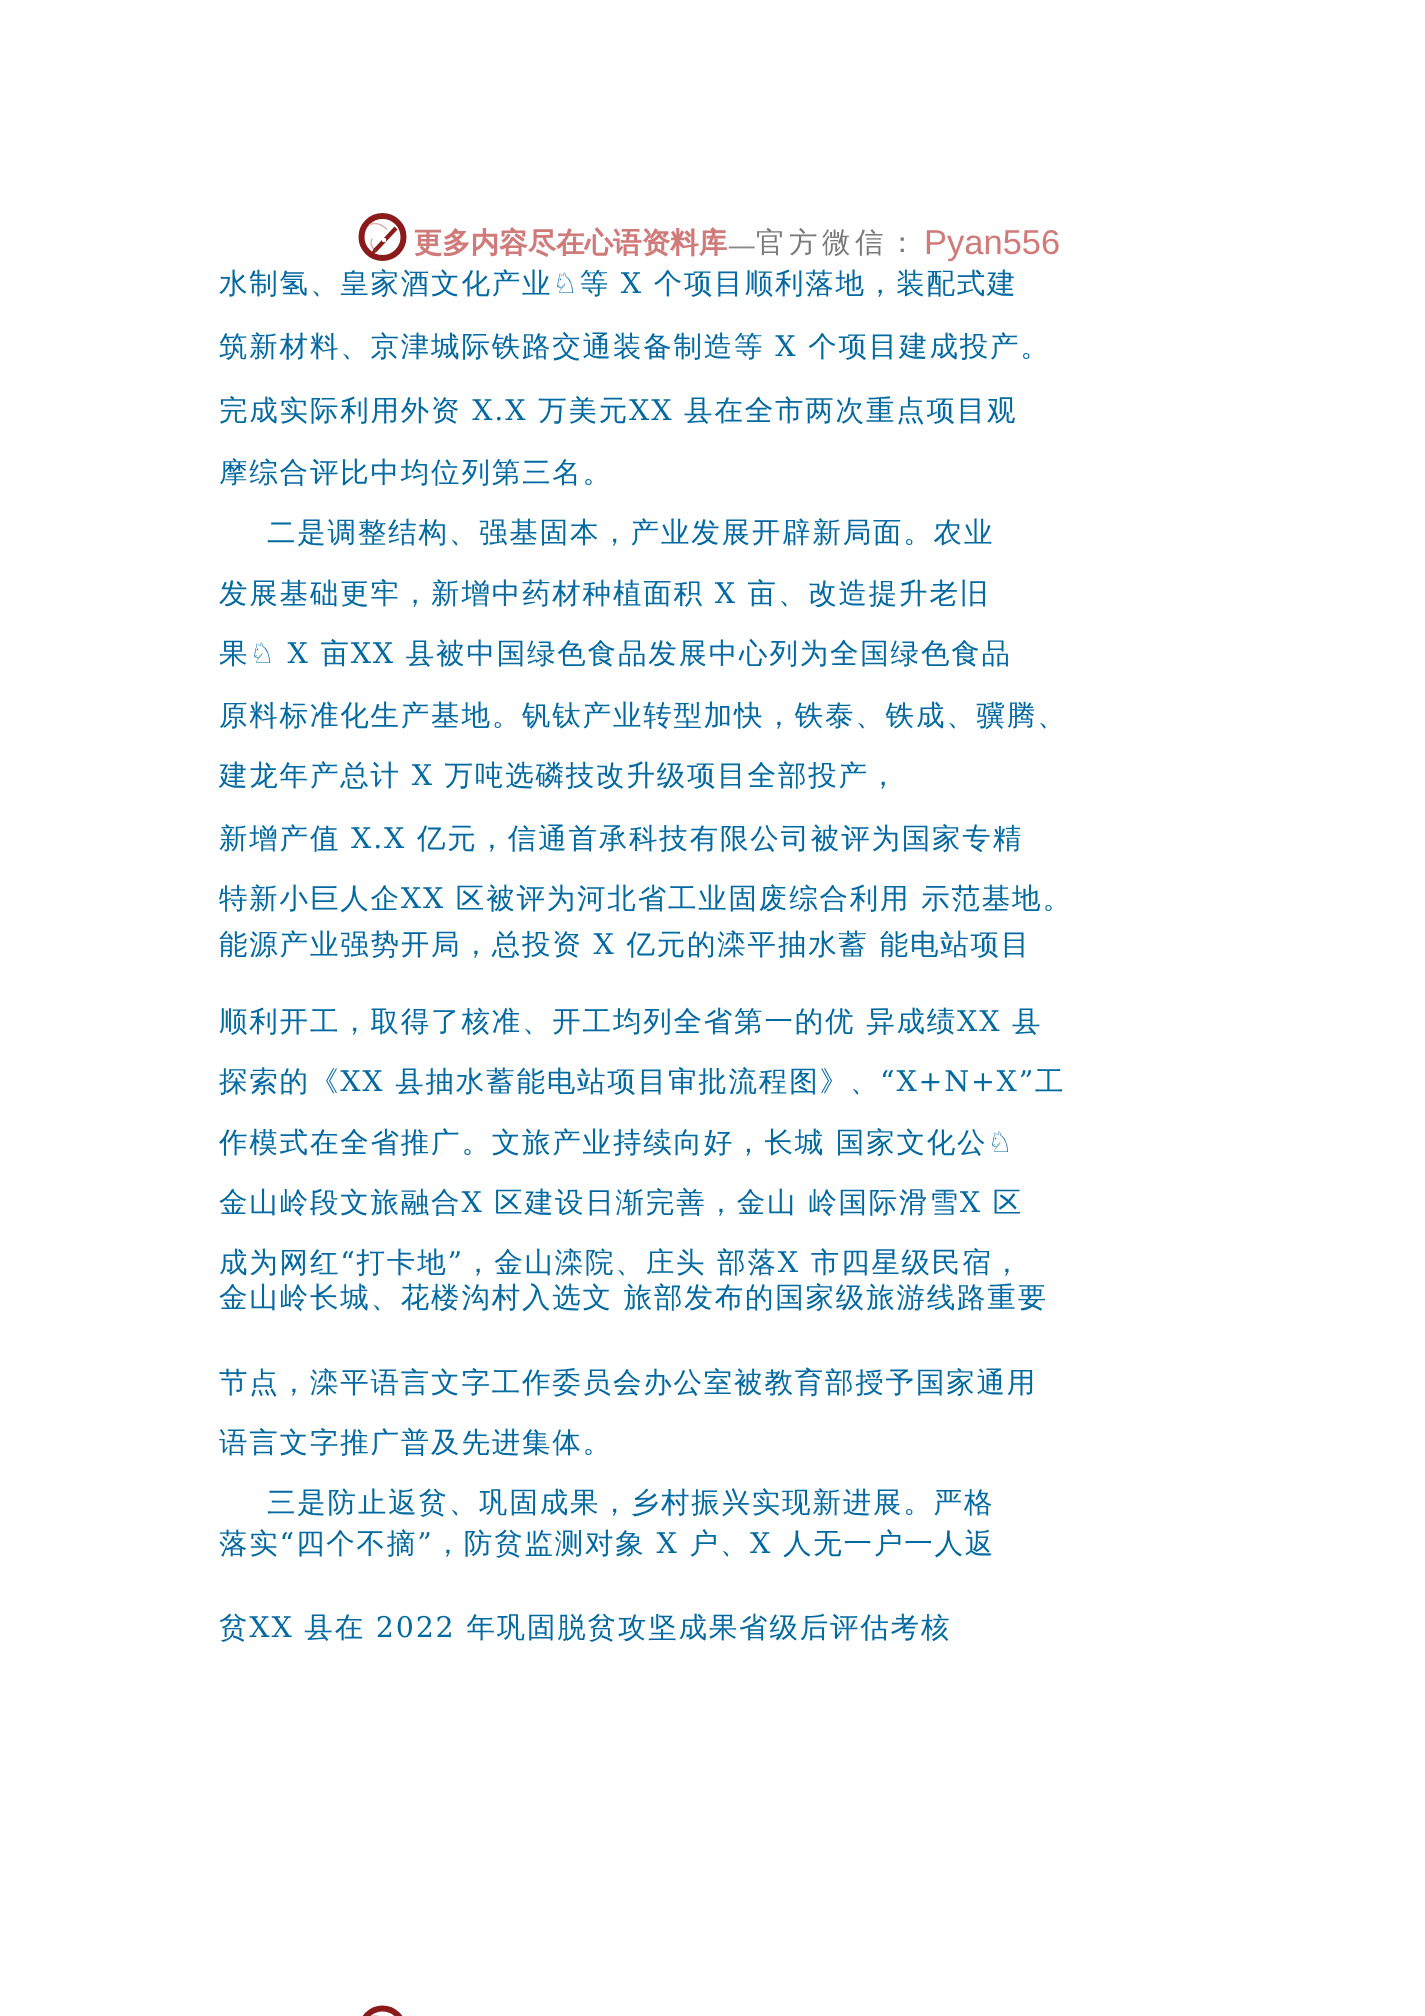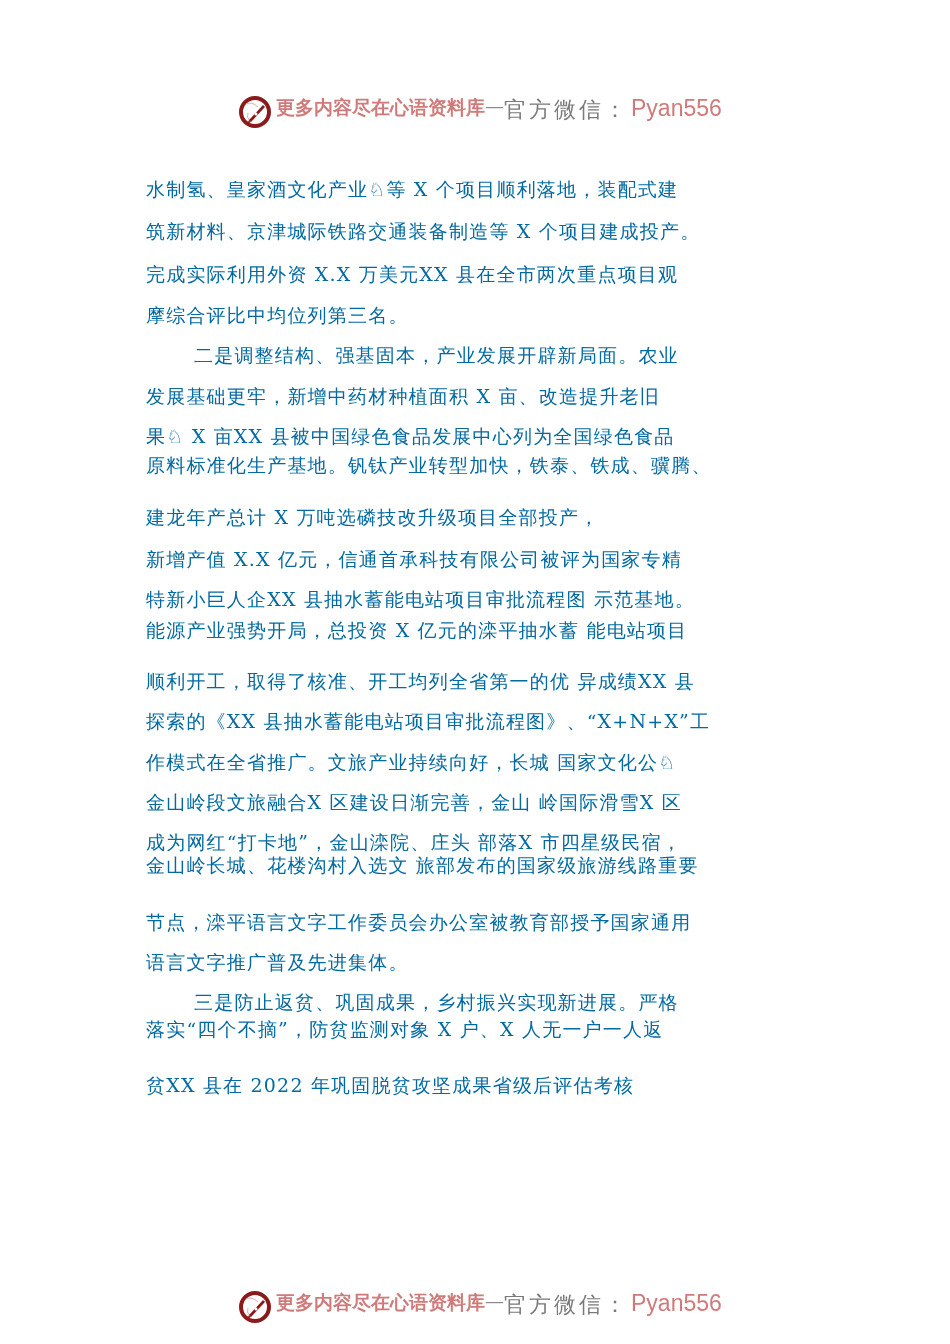--- a/index.html
+++ b/index.html
@@ -13,22 +13,23 @@
     position: relative;
     overflow: hidden;
     font-family: "DejaVu Serif", "Liberation Serif", serif;
     color: #1a1a1a;
   }
   .banner {
     position: absolute;
     left: 238px;
     height: 40px;
     display: flex;
-    align-items: flex-start;
+    align-items: flex-end;
     white-space: nowrap;
+    margin-top: 40px;
   }
   .banner.top { top: 95px; }
   .banner.bottom { top: 1290px; }
   .logo {
     width: 34px;
     height: 34px;
     margin-right: 4px;
     flex: 0 0 auto;
   }
   .banner-main {
@@ -37,21 +38,21 @@
     color: #d07a7a;
     font-weight: bold;
     letter-spacing: 0px;
   }
   .banner-dash {
     font-size: 19px;
     color: #8a8a8a;
   }
   .banner-wechat {
     font-family: "DejaVu Serif", "Liberation Serif", serif;
-    font-size: 22px;
+    font-size: 19px;
     color: #7a7a7a;
     letter-spacing: 3px;
   }
   .banner-id {
     font-family: "Liberation Sans", "DejaVu Sans", sans-serif;
     font-size: 23px;
     color: #d07a7a;
     margin-left: 2px;
   }
   .doc {
@@ -64,21 +65,21 @@
     position: absolute;
     left: 0;
     height: 40px;
     line-height: 40px;
     font-size: 19px;
     white-space: nowrap;
     letter-spacing: 1.2px;
     color: #0369a1;
     margin-top: 19px;
   }
-  .line.indent { left: 48px; }
+  .line.indent { left: 32px; }
 </style>
 </head>
 <body>
 
 <div class="banner top">
   <svg class="logo" viewBox="0 0 34 34">
     <circle cx="17" cy="17" r="14" fill="none" stroke="#8b1a1a" stroke-width="4"></circle>
     <path d="M8 9 Q14 6 20 12" fill="none" stroke="#d8b0b0" stroke-width="1"></path>
     <path d="M12 26 Q8 22 10 18" fill="none" stroke="#d8b0b0" stroke-width="1"></path>
     <path d="M11 25 L25 10 L27 12 L13 27 Z" fill="#8b1a1a"></path>
@@ -92,24 +93,24 @@
 </div>
 
 <div class="doc">
   <div class="line" style="top:0px">水制氢、皇家酒文化产业♘等 X 个项目顺利落地，装配式建</div>
   <div class="line" style="top:42px">筑新材料、京津城际铁路交通装备制造等 X 个项目建成投产。</div>
   <div class="line" style="top:85px">完成实际利用外资 X.X 万美元XX 县在全市两次重点项目观</div>
   <div class="line" style="top:126px">摩综合评比中均位列第三名。</div>
   <div class="line indent" style="top:166px">二是调整结构、强基固本，产业发展开辟新局面。农业</div>
   <div class="line" style="top:207px">发展基础更牢，新增中药材种植面积 X 亩、改造提升老旧</div>
   <div class="line" style="top:247px">果♘ X 亩XX 县被中国绿色食品发展中心列为全国绿色食品</div>
-  <div class="line" style="top:276px">原料标准化生产基地。钒钛产业转型加快，铁泰、铁成、骥腾、</div>
+  <div class="line" style="top:288px">原料标准化生产基地。钒钛产业转型加快，铁泰、铁成、骥腾、</div>
   <div class="line" style="top:328px">建龙年产总计 X 万吨选磷技改升级项目全部投产，</div>
   <div class="line" style="top:370px">新增产值 X.X 亿元，信通首承科技有限公司被评为国家专精</div>
-  <div class="line" style="top:410px">特新小巨人企XX 县抽水蓄能电站项目审批流程图 示范基地。</div>
+  <div class="line" style="top:410px">特新小巨人企XX 区被评为河北省工业固废综合利用 示范基地。</div>
   <div class="line" style="top:441px">能源产业强势开局，总投资 X 亿元的滦平抽水蓄 能电站项目</div>
   <div class="line" style="top:492px">顺利开工，取得了核准、开工均列全省第一的优 异成绩XX 县</div>
   <div class="line" style="top:532px">探索的《XX 县抽水蓄能电站项目审批流程图》、“X+N+X”工</div>
   <div class="line" style="top:573px">作模式在全省推广。文旅产业持续向好，长城 国家文化公♘</div>
   <div class="line" style="top:613px">金山岭段文旅融合X 区建设日渐完善，金山 岭国际滑雪X 区</div>
   <div class="line" style="top:653px">成为网红“打卡地”，金山滦院、庄头 部落X 市四星级民宿，</div>
   <div class="line" style="top:676px">金山岭长城、花楼沟村入选文 旅部发布的国家级旅游线路重要</div>
   <div class="line" style="top:733px">节点，滦平语言文字工作委员会办公室被教育部授予国家通用</div>
   <div class="line" style="top:773px">语言文字推广普及先进集体。</div>
   <div class="line indent" style="top:813px">三是防止返贫、巩固成果，乡村振兴实现新进展。严格</div>

